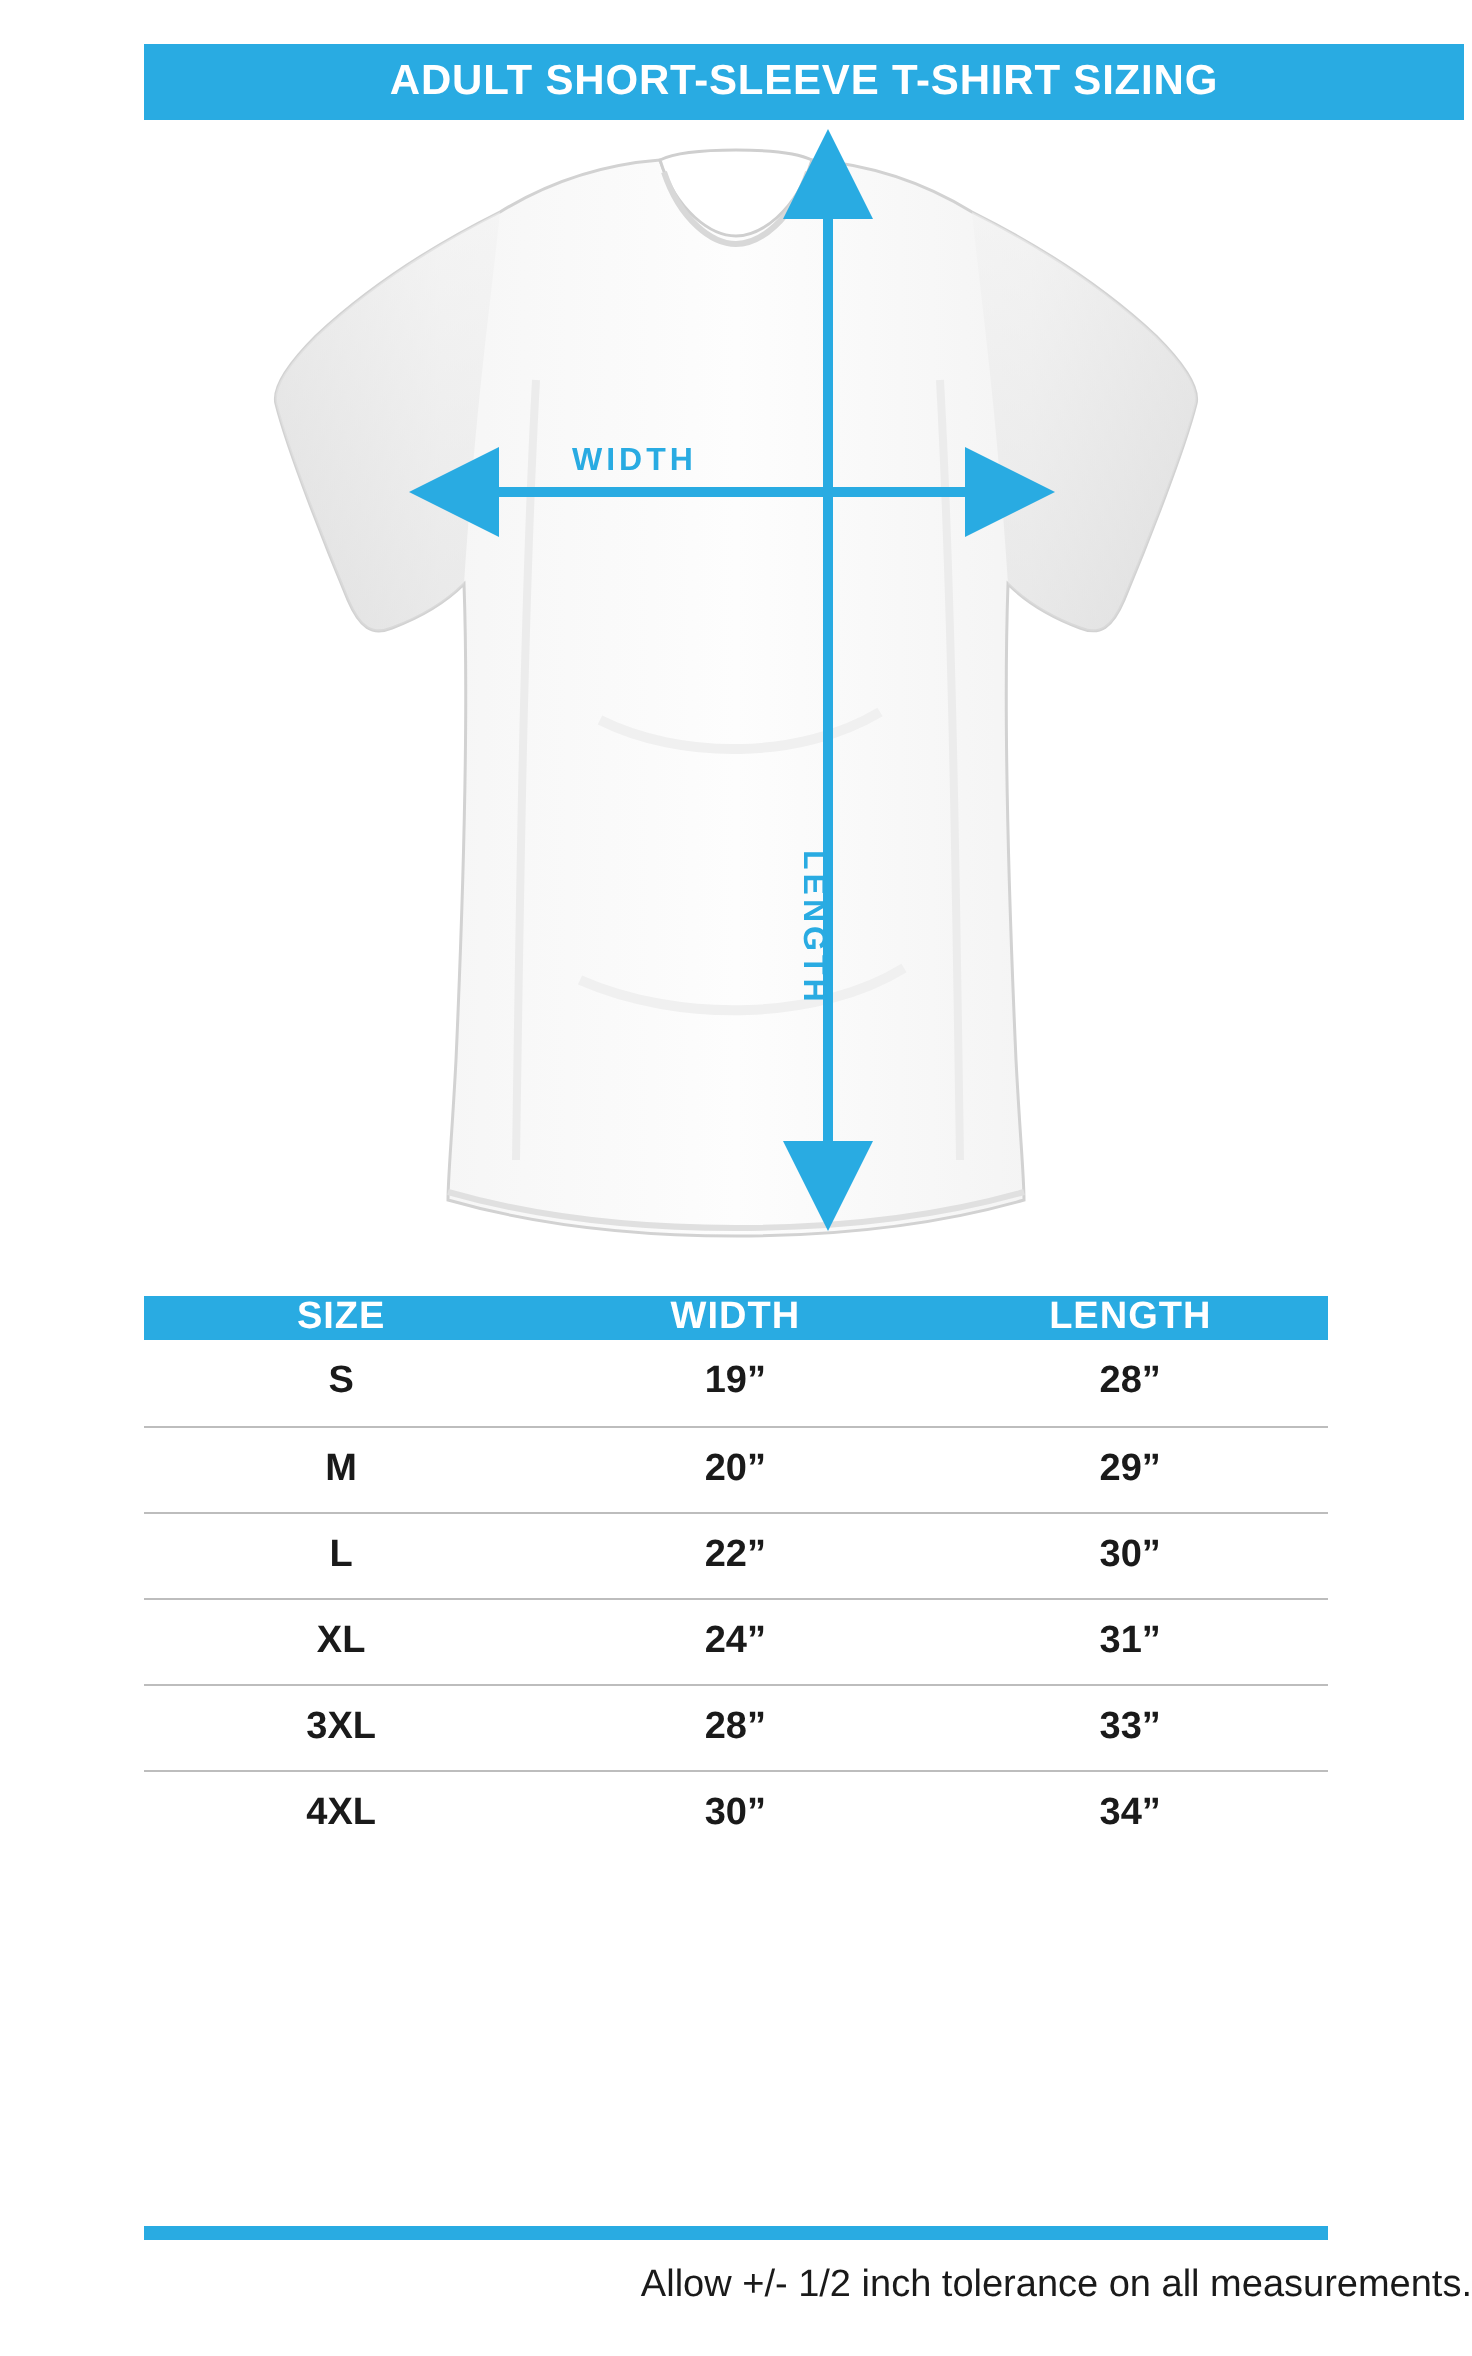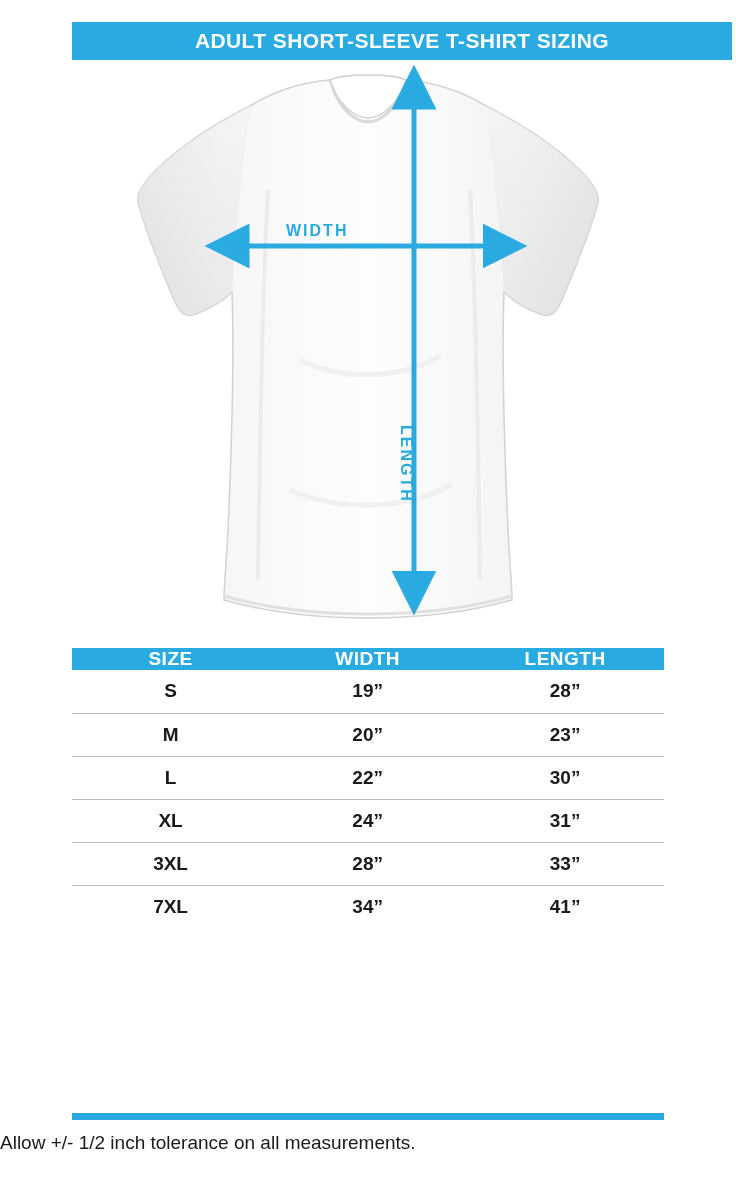--- a/index.html
+++ b/index.html
@@ -105,21 +105,21 @@
     width: 592px;
     height: 7px;
     background: #29ABE2;
   }
 
   .footnote {
     position: absolute;
     left: 0;
     top: 1132px;
     width: 736px;
-    text-align: left;
+    text-align: right;
     font-size: 19px;
     color: #1a1a1a;
     font-weight: 500;
   }
 </style>
 </head>
 <body>
 
 <div id="page">
 
@@ -210,41 +210,41 @@
     </thead>
     <tbody>
       <tr>
         <td>S</td>
         <td>19”</td>
         <td>28”</td>
       </tr>
       <tr>
         <td>M</td>
         <td>20”</td>
-        <td>23”</td>
+        <td>29”</td>
       </tr>
       <tr>
         <td>L</td>
         <td>22”</td>
         <td>30”</td>
       </tr>
       <tr>
         <td>XL</td>
         <td>24”</td>
         <td>31”</td>
       </tr>
       <tr>
         <td>3XL</td>
         <td>28”</td>
         <td>33”</td>
       </tr>
       <tr>
-        <td>7XL</td>
+        <td>4XL</td>
+        <td>30”</td>
         <td>34”</td>
-        <td>41”</td>
       </tr>
     </tbody>
   </table>
 
   <div class="bottom-rule"></div>
 
   <div class="footnote">Allow +/- 1/2 inch tolerance on all measurements.</div>
 
 </div>
 

